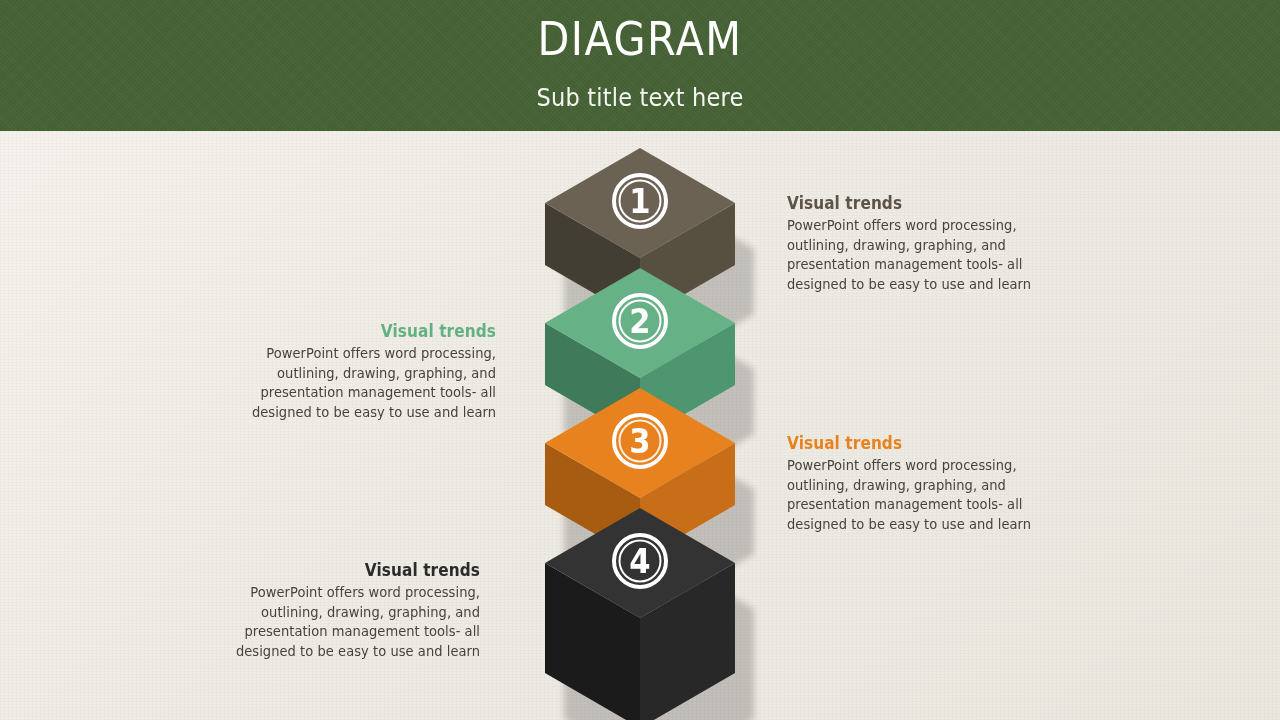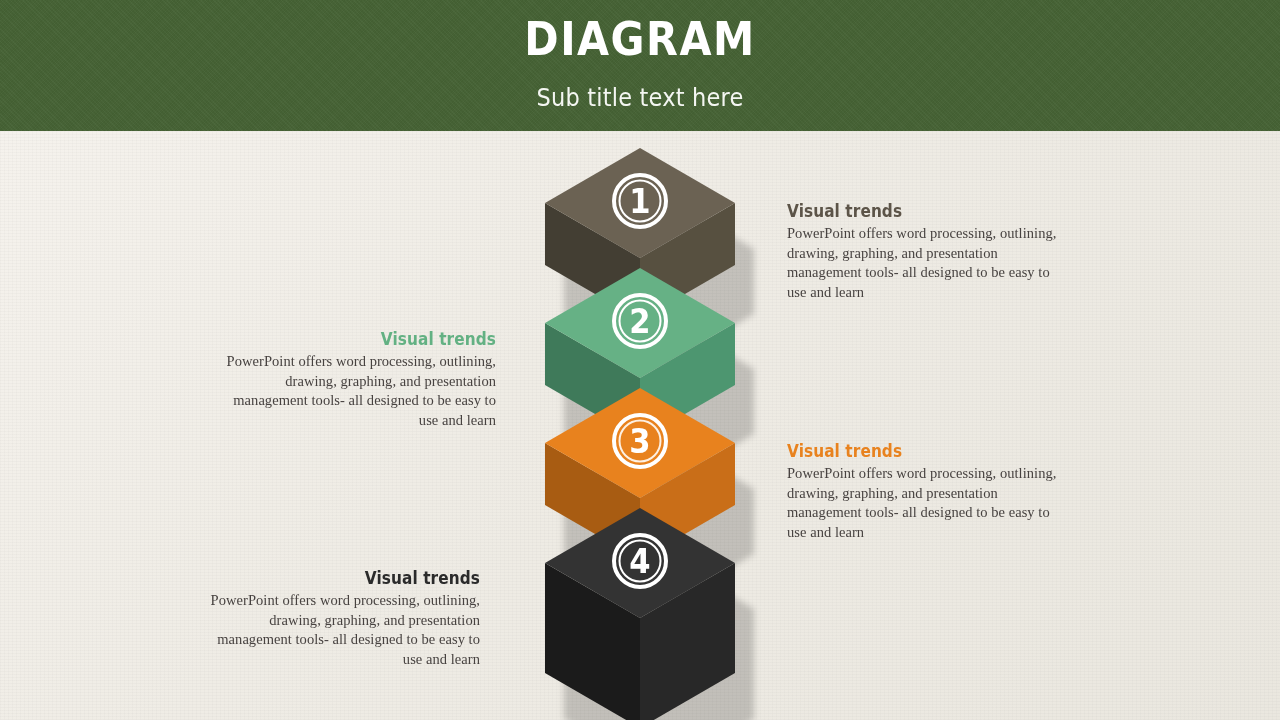--- a/index.html
+++ b/index.html
@@ -35,21 +35,21 @@
     background-image:
       repeating-linear-gradient(45deg, rgba(255,255,255,0.022) 0px, rgba(255,255,255,0.022) 1px, rgba(0,0,0,0.02) 1px, rgba(0,0,0,0.02) 3px),
       repeating-linear-gradient(-45deg, rgba(255,255,255,0.015) 0px, rgba(255,255,255,0.015) 1px, rgba(0,0,0,0.012) 1px, rgba(0,0,0,0.012) 2px);
     text-align: center;
   }
   .title {
     margin: 0;
     padding-top: 15px;
     color: #ffffff;
     font-size: 46px;
-    font-weight: bold;
+    font-weight: normal;
     letter-spacing: 1.5px;
     line-height: 48px;
     font-family: "DejaVu Sans Condensed", "Liberation Sans Narrow", "Liberation Sans", sans-serif;
   }
   .subtitle {
     margin: 16px;
     padding-top: 4px;
     color: #f4f6f2;
     font-size: 25px;
     font-weight: normal;
@@ -77,33 +77,32 @@
     font-weight: bold;
     fill: #ffffff;
   }
 
   
   .txt {
     position: absolute;
     width: 272px;
   }
   .txt h3 {
-    margin: 16px 0 3px 0;
+    margin: 8px 0 3px 0;
     font-size: 17px;
     font-weight: bold;
     line-height: 20px;
     letter-spacing: 0.1px;
   }
   .txt p {
     margin: 0;
     font-size: 14.5px;
     line-height: 19.5px;
     color: #474240;
     letter-spacing: 0.05px;
-    font-family: Liberation Serif, serif;
   }
   .txt.right-side { text-align: left; }
   .txt.left-side  { text-align: right; }
 </style>
 </head>
 <body>
 
 <div class="slide">
 
   <div class="header">

